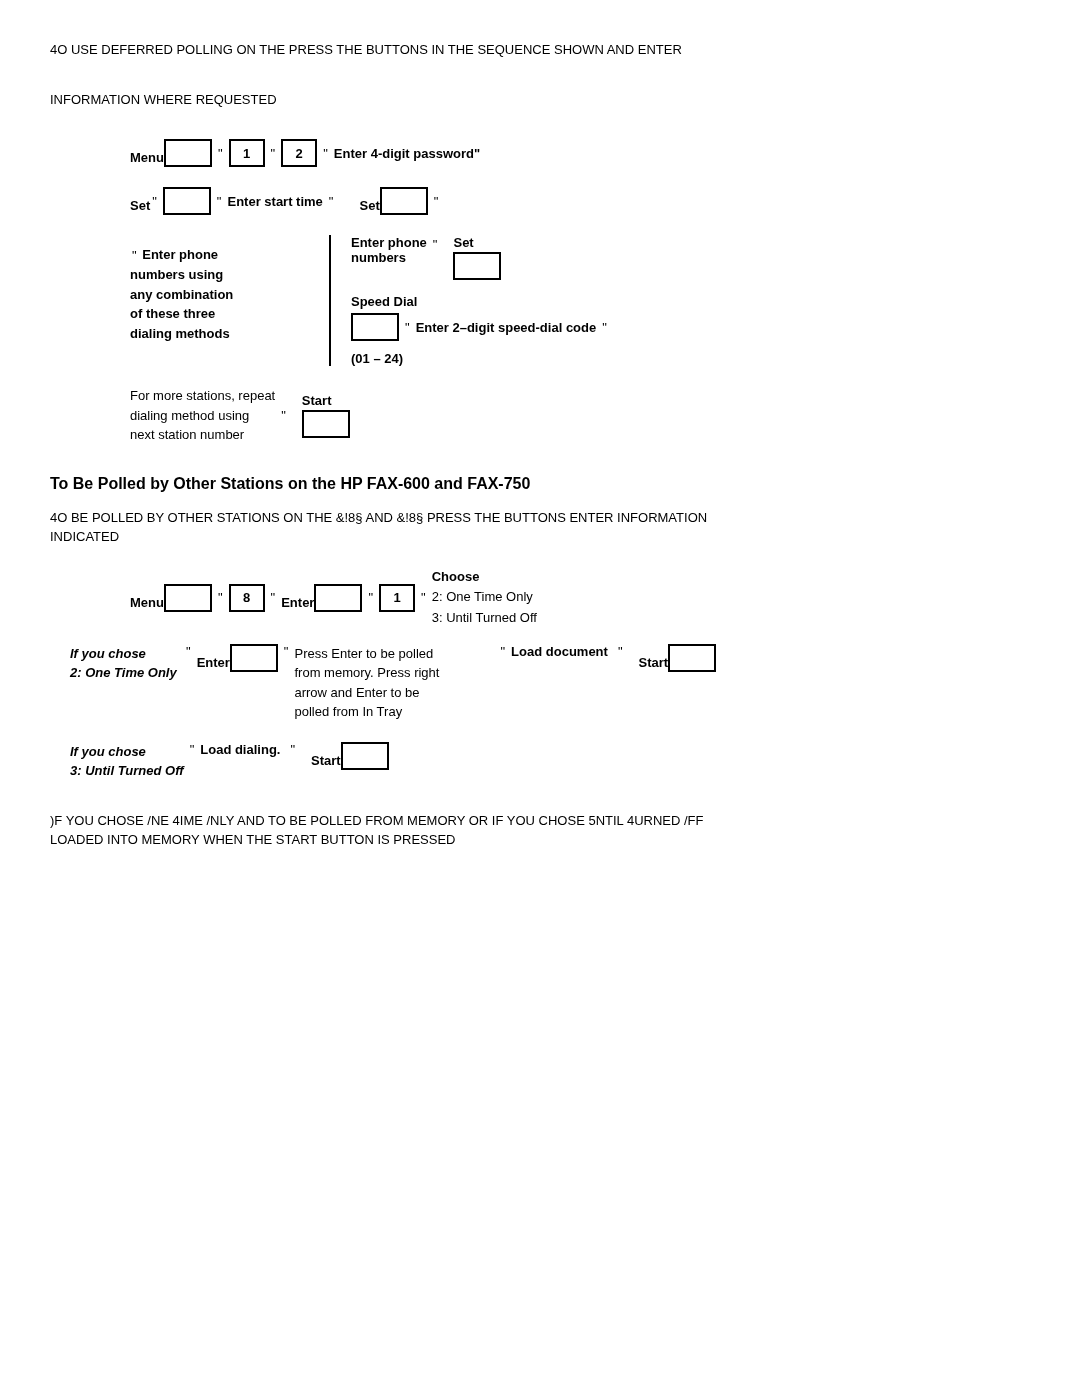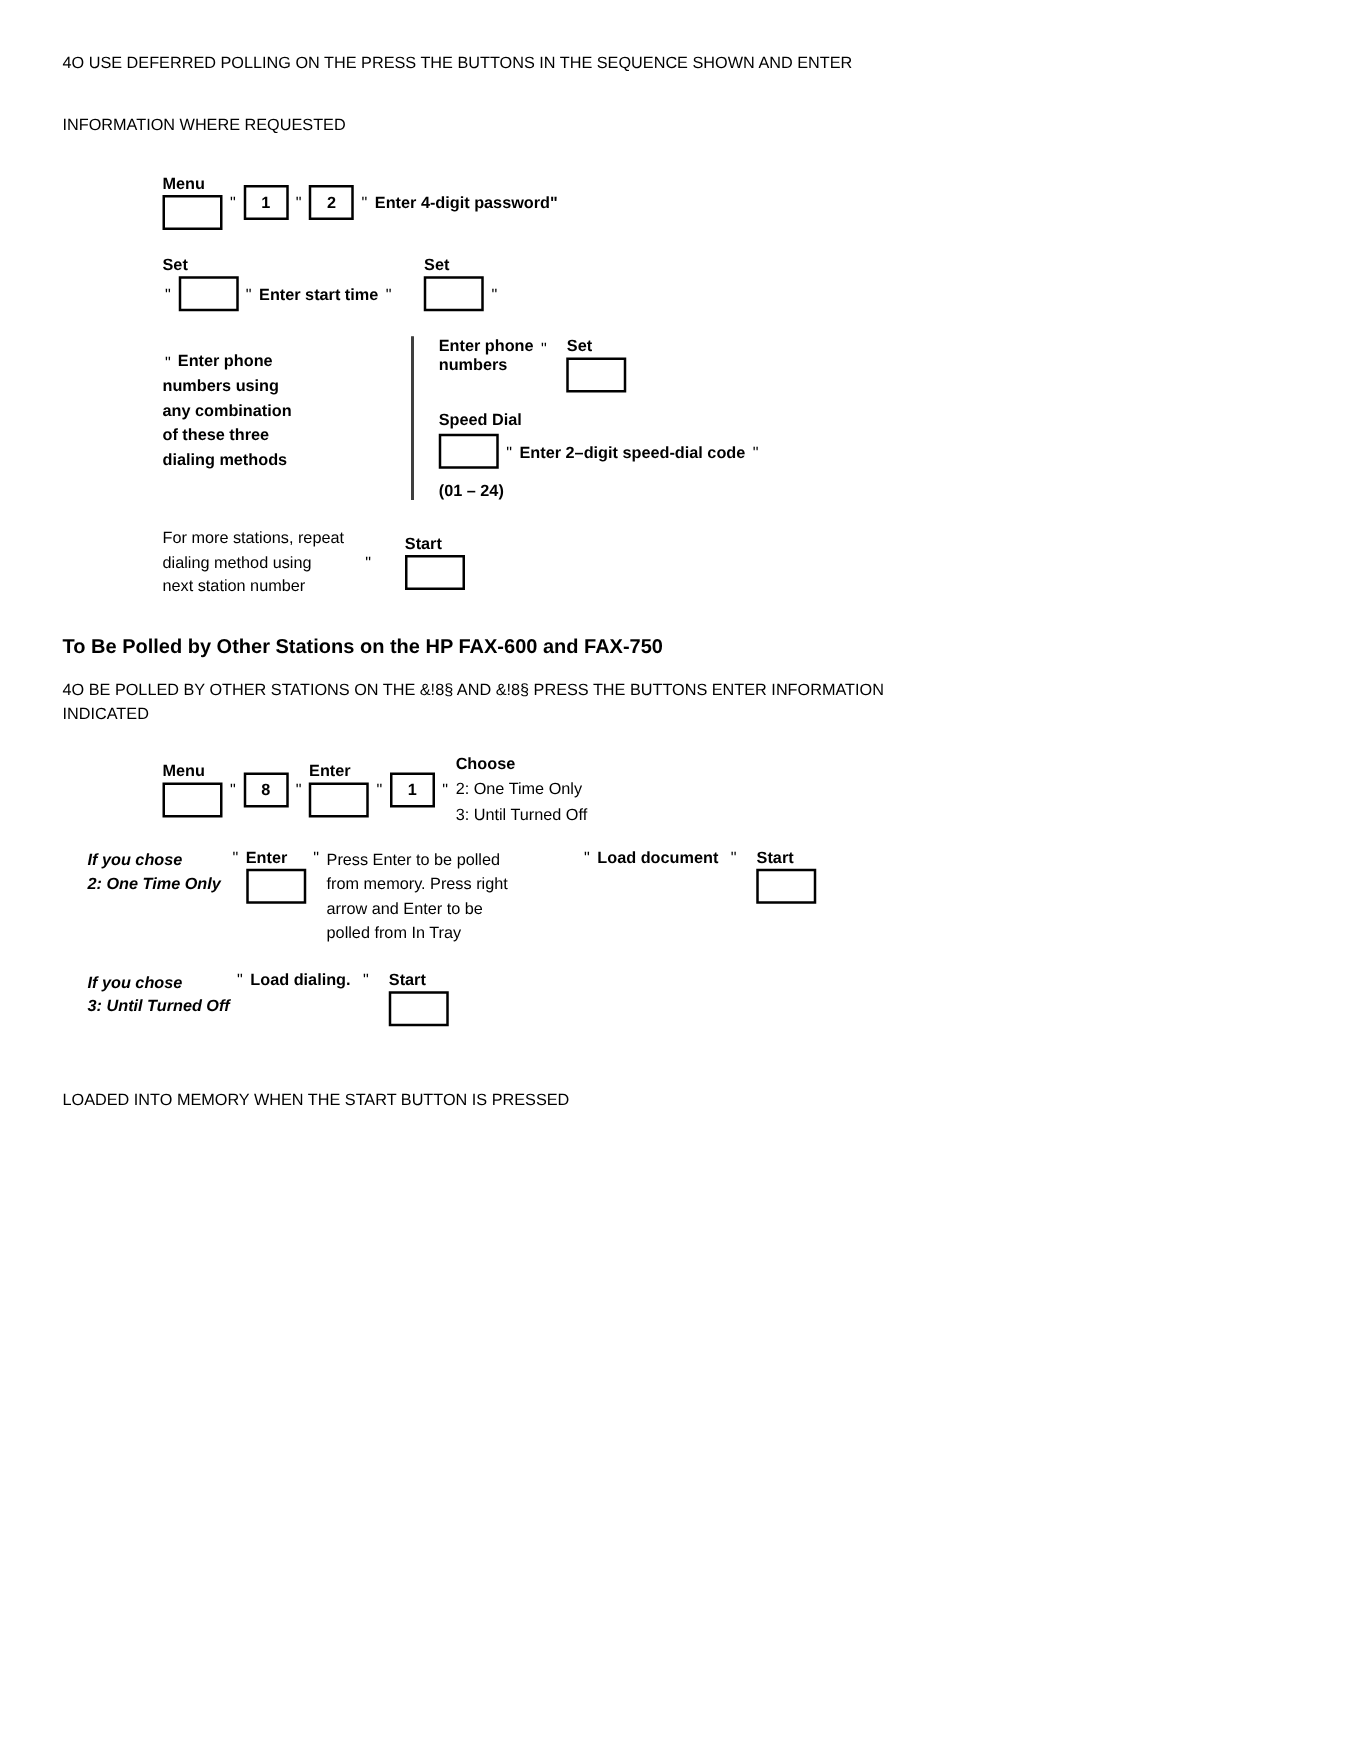--- a/index.html
+++ b/index.html
@@ -39,22 +39,22 @@
     .flow-row {
       display: flex;
       align-items: center;
       flex-wrap: nowrap;
       margin-bottom: 8px;
       gap: 4px;
     }
 
     .label-above {
       display: flex;
-      flex-direction: column;
-      align-items: flex-start;
+      flex-direction: row;
+      align-items: flex-end;
     }
 
     .label-text {
       font-weight: bold;
       font-size: 13px;
       margin-bottom: 2px;
     }
 
     .flow-text {
       font-size: 13px;
@@ -106,21 +106,21 @@
     .body-text {
       font-size: 13px;
       line-height: 1.5;
       margin-bottom: 20px;
     }
 
     
     .repeat-row {
       display: flex;
       align-items: center;
-      gap: 15px;
+      gap: 4px;
       margin-left: 80px;
       margin-bottom: 30px;
     }
 
     
     .polled-row {
       display: flex;
       align-items: center;
       gap: 4px;
       margin-left: 80px;
@@ -322,16 +322,16 @@
   <span class="bold" style="margin-right:4px;">Load dialing.</span>
   <span class="quote">"</span>
   <div class="label-above" style="margin-left:10px;">
     <span class="label-text">Start</span>
     <div class="button-box"></div>
   </div>
 </div>
 
 <div style="margin-top:30px;">
   <p class="body-text">
-    <br>
+    <span>)F YOU CHOSE /NE 4IME /NLY AND TO BE POLLED FROM MEMORY  OR  IF YOU CHOSE 5NTIL 4URNED /FF</span><br>
     <span>LOADED INTO MEMORY WHEN THE START BUTTON IS PRESSED</span>
   </p>
 </div>
 
 </body></html>

